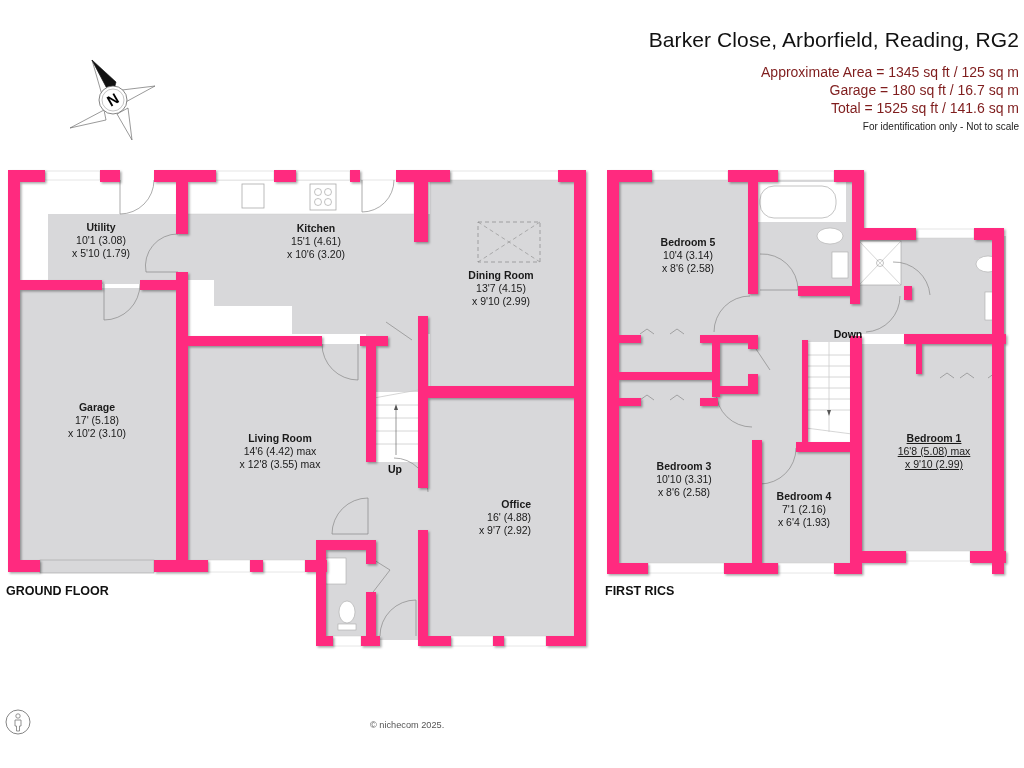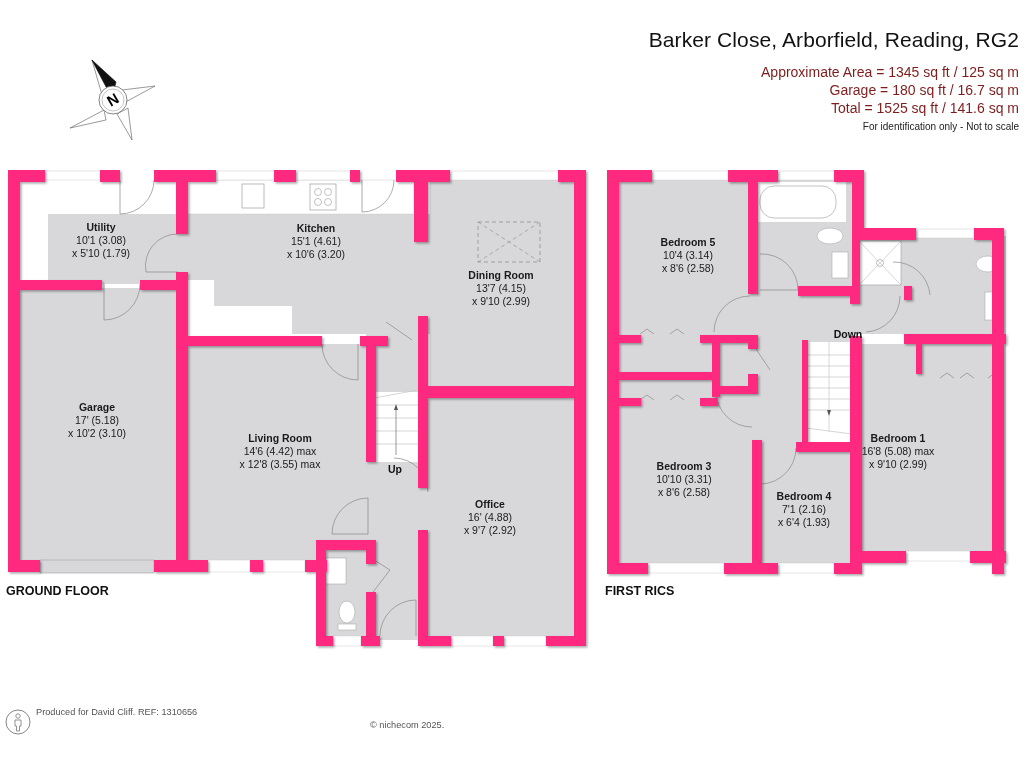--- a/index.html
+++ b/index.html
@@ -285,21 +285,21 @@
 <div class="room-label" style="left:97px; top:401px;">
   <div class="name">Garage</div>
   <div>17' (5.18)</div>
   <div>x 10'2 (3.10)</div>
 </div>
 <div class="room-label" style="left:280px; top:432px;">
   <div class="name">Living Room</div>
   <div>14'6 (4.42) max</div>
   <div>x 12'8 (3.55) max</div>
 </div>
-<div class="room-label" style="left:490px; top:498px;">
+<div class="room-label" style="left:505px; top:498px;text-align:right;">
   <div class="name">Office</div>
   <div>16' (4.88)</div>
   <div>x 9'7 (2.92)</div>
 </div>
 <div class="stair-label" style="left:395px; top:463px;">Up</div>
 
 <div class="room-label" style="left:688px; top:236px;">
   <div class="name">Bedroom 5</div>
   <div>10'4 (3.14)</div>
   <div>x 8'6 (2.58)</div>
@@ -307,31 +307,30 @@
 <div class="room-label" style="left:684px; top:460px;">
   <div class="name">Bedroom 3</div>
   <div>10'10 (3.31)</div>
   <div>x 8'6 (2.58)</div>
 </div>
 <div class="room-label" style="left:804px; top:490px;">
   <div class="name">Bedroom 4</div>
   <div>7'1 (2.16)</div>
   <div>x 6'4 (1.93)</div>
 </div>
-<div class="room-label" style="left:898px; top:432px;">
+<div class="room-label" style="left:934px; top:432px;text-decoration:underline;">
   <div class="name">Bedroom 1</div>
   <div>16'8 (5.08) max</div>
   <div>x 9'10 (2.99)</div>
 </div>
 <div class="stair-label" style="left:827px; top:328px;padding-left:42px;">Down</div>
 
 <div class="floor-label" style="left:6px; top:584px;">GROUND FLOOR</div>
 <div class="floor-label" style="left:605px; top:584px;">FIRST RICS</div>
 
 <svg class="footer-icon" width="26" height="30" viewBox="0 0 26 30">
   <circle cx="13" cy="15" r="12" fill="none" stroke="#777" stroke-width="0.9"></circle>
   <circle cx="13" cy="9" r="2.2" fill="none" stroke="#777" stroke-width="0.8"></circle>
   <path d="M10 13 h6 v6 h-1.5 v5 h-3 v-5 h-1.5 z" fill="none" stroke="#777" stroke-width="0.8"></path>
 </svg>
 <div class="footer">
-  <div>Produced for David Cliff.   REF:  1310656</div>
   <div class="copy">© nichecom 2025.</div>
 </div>
 
 </body></html>

